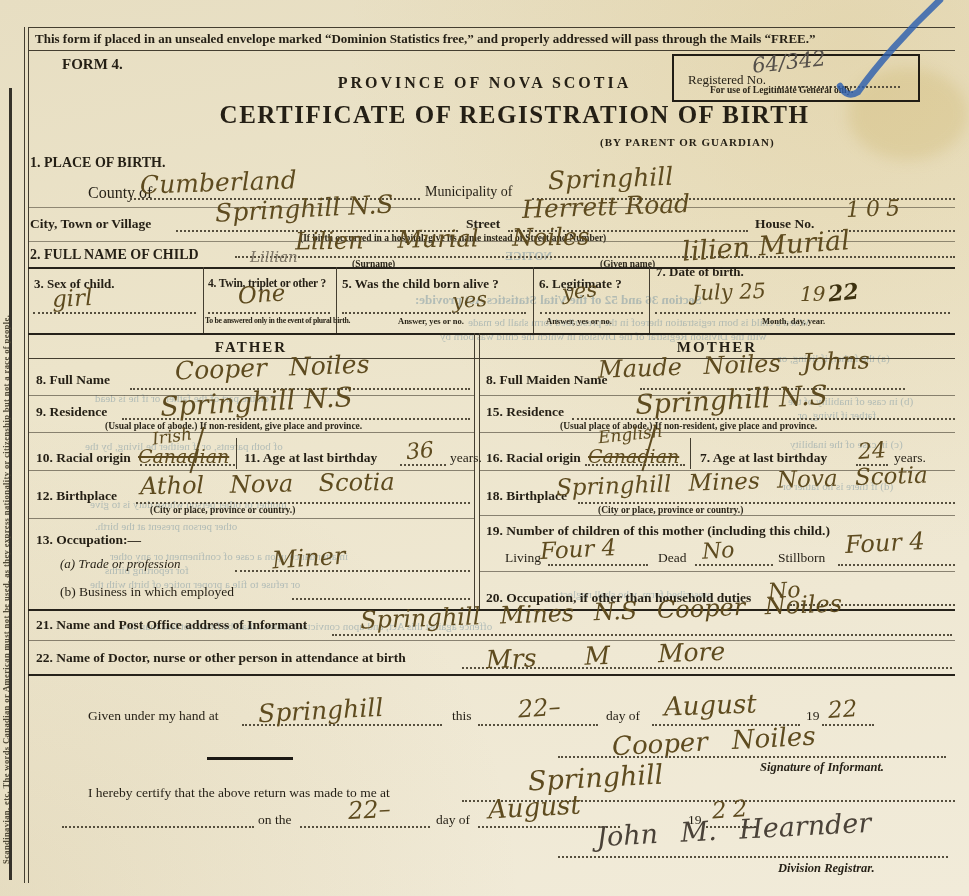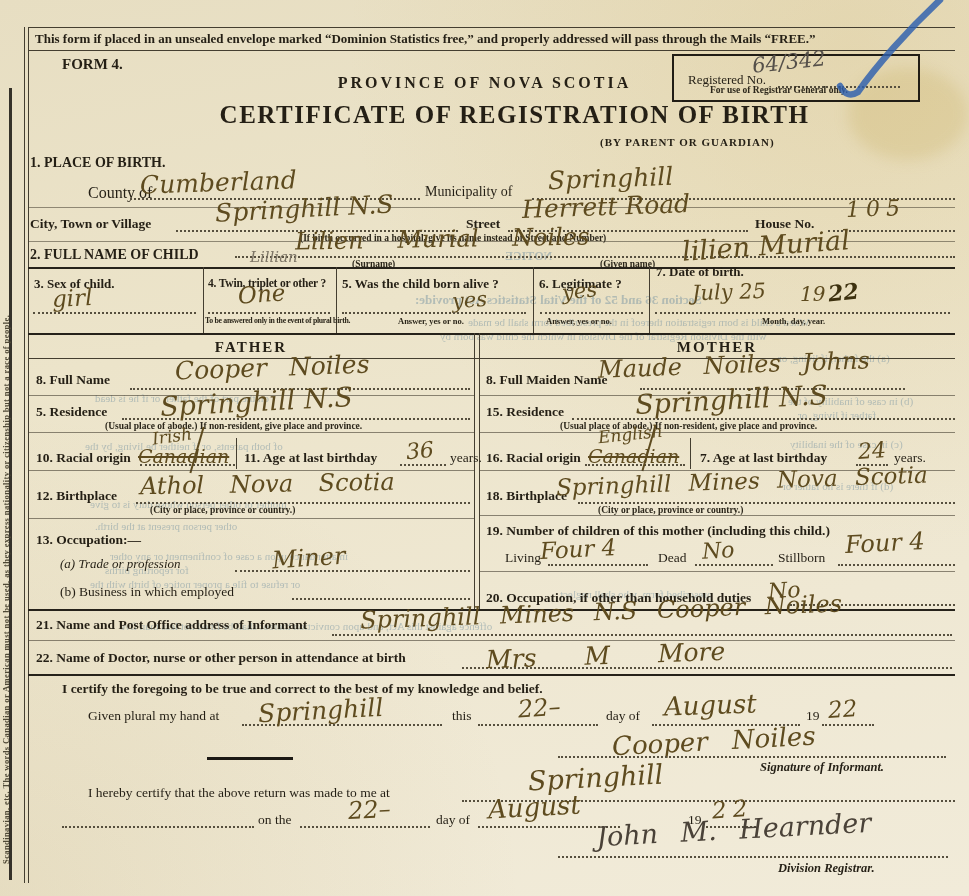--- a/index.html
+++ b/index.html
@@ -62,21 +62,21 @@
 
   <div class="rule" style="left:28px;top:27px;width:927px;"></div>
   <div class="lbl" style="left:35px;top:31px;font-size:13px;">This form if placed in an unsealed envelope marked “Dominion Statistics free,” and properly addressed will pass through the Mails “FREE.”</div>
   <div class="rule" style="left:28px;top:50px;width:927px;"></div>
 
   <div class="lbl" style="left:62px;top:56px;font-size:15px;">FORM 4.</div>
 
   <div class="abs" style="left:672px;top:54px;width:244px;height:44px;border:2px solid #211d15;">
     <span class="lbl" style="left:14px;top:16px;font-size:13px;font-weight:normal;">Registered No.</span>
     <span class="dots" style="left:104px;top:30px;width:122px;"></span>
-    <span class="note" style="left:36px;top:29px;">For use of Registrar General only.</span>
+    <span class="note" style="left:36px;top:29px;">For use of Legitimate General only.</span>
   </div>
   <div class="hw pencil" style="left:752px;top:52px;font-size:21px;transform:rotate(-6deg);color:#55504a;">64/342</div>
   <svg class="abs" style="left:828px;top:0;" width="140" height="106" viewBox="0 0 140 106">
     <path d="M12 86 q7 13 18 6 C48 66 80 30 112 0" fill="none" stroke="#2d5fae" stroke-width="6.5" stroke-linecap="round" opacity="0.82"></path>
   </svg>
 
   <div class="lbl" style="left:0;top:74px;width:969px;text-align:center;font-size:16px;letter-spacing:3px;">PROVINCE OF NOVA SCOTIA</div>
   <div class="lbl" style="left:60px;top:101px;width:909px;text-align:center;font-size:25px;letter-spacing:1.5px;">CERTIFICATE OF REGISTRATION OF BIRTH</div>
   <div class="lbl" style="left:600px;top:136px;font-size:11px;letter-spacing:1px;">(BY PARENT OR GUARDIAN)</div>
 
@@ -147,21 +147,21 @@
   <div class="lbl" style="left:28px;top:339px;width:446px;text-align:center;font-size:15px;letter-spacing:2px;">FATHER</div>
   <div class="rule" style="left:28px;top:358px;width:927px;"></div>
   <div class="vrule" style="left:474px;top:333px;height:276px;"></div>
   <div class="vrule" style="left:479px;top:333px;height:276px;"></div>
 
   <div class="lbl" style="left:36px;top:372px;font-size:13.5px;">8. Full Name</div>
   <div class="dots" style="left:130px;top:388px;width:340px;"></div>
   <div class="hw" style="left:175px;top:355px;font-size:25px;word-spacing:14px;transform:rotate(-2deg);">Cooper Noiles</div>
   <div class="rule" style="left:28px;top:395px;width:446px;opacity:.6;"></div>
 
-  <div class="lbl" style="left:36px;top:404px;font-size:13.5px;">5. Residence</div>
+  <div class="lbl" style="left:36px;top:404px;font-size:13.5px;">9. Residence</div>
   <div class="dots" style="left:122px;top:418px;width:348px;"></div>
   <div class="note" style="left:105px;top:421px;">(Usual place of abode.)  If non-resident, give place and province.</div>
   <div class="hw" style="left:160px;top:388px;font-size:27px;transform:rotate(-3deg);">Springhill N.S</div>
   <div class="rule" style="left:28px;top:432px;width:446px;opacity:.6;"></div>
 
   <div class="lbl" style="left:36px;top:450px;font-size:13.5px;">10. Racial origin</div>
   <div class="dots" style="left:140px;top:464px;width:95px;"></div>
   <div class="hw strike" style="left:138px;top:447px;font-size:19px;">Canadian</div>
   <div class="hw" style="left:152px;top:428px;font-size:17px;transform:rotate(-8deg);">Irish</div>
   <div class="slash" style="left:196px;top:426px;height:48px;"></div>
@@ -235,23 +235,22 @@
   <div class="lbl" style="left:36px;top:617px;font-size:13.5px;">21. Name and Post Office address of Informant</div>
   <div class="dots" style="left:332px;top:634px;width:620px;"></div>
   <div class="hw" style="left:360px;top:600px;font-size:24px;word-spacing:12px;transform:rotate(-2deg);">Springhill Mines N.S  Cooper Noiles</div>
   <div class="rule" style="left:28px;top:640px;width:927px;opacity:.6;"></div>
 
   <div class="lbl" style="left:36px;top:650px;font-size:13.5px;">22. Name of Doctor, nurse or other person in attendance at birth</div>
   <div class="dots" style="left:462px;top:667px;width:490px;"></div>
   <div class="hw" style="left:486px;top:643px;font-size:25px;word-spacing:40px;transform:rotate(-2deg);">Mrs  M  More</div>
   <div class="hrule" style="left:28px;top:674px;width:927px;"></div>
 
-  <div class="lbl" style="left:62px;top:681px;font-size:13.5px;">I certify the foregoing to be true and correct to the best of my knowledge and belief.</div>
-
-  <div class="lbl" style="left:88px;top:708px;font-size:13.5px;font-weight:normal;">Given plural my hand at</div>
+
+  <div class="lbl" style="left:88px;top:708px;font-size:13.5px;font-weight:normal;">Given under my hand at</div>
   <div class="dots" style="left:242px;top:724px;width:200px;"></div>
   <div class="hw" style="left:258px;top:698px;font-size:25px;transform:rotate(-3deg);">Springhill</div>
   <div class="lbl" style="left:452px;top:708px;font-size:13.5px;font-weight:normal;">this</div>
   <div class="dots" style="left:478px;top:724px;width:120px;"></div>
   <div class="hw" style="left:518px;top:696px;font-size:24px;transform:rotate(-4deg);">22–</div>
   <div class="lbl" style="left:606px;top:708px;font-size:13.5px;font-weight:normal;">day of</div>
   <div class="dots" style="left:652px;top:724px;width:148px;"></div>
   <div class="hw" style="left:664px;top:692px;font-size:26px;transform:rotate(-2deg);">August</div>
   <div class="lbl" style="left:806px;top:708px;font-size:13.5px;font-weight:normal;">19</div>
   <div class="dots" style="left:822px;top:724px;width:52px;"></div>

